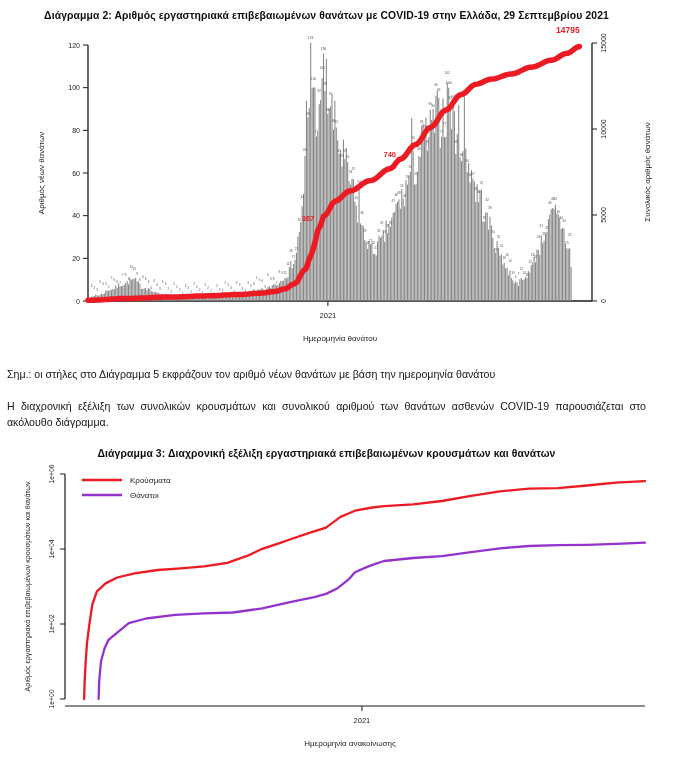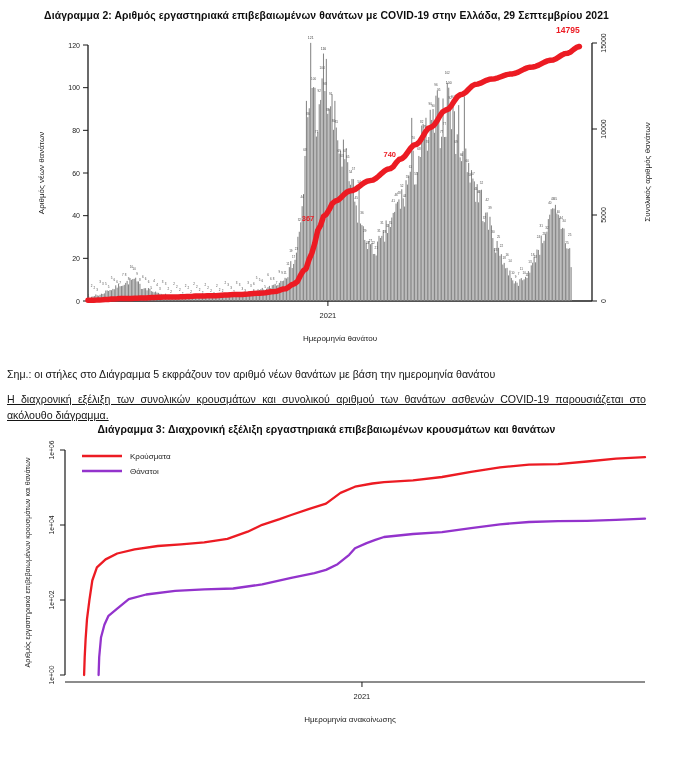--- a/index.html
+++ b/index.html
@@ -5,23 +5,23 @@
   html,body{margin:0;padding:0;background:#ffffff;}
   .doc{
     width:653px;height:768px;background:#ffffff;overflow:hidden;
     font-family:"Liberation Sans",sans-serif;color:#1a1a1a;
   }
   .chart-title{
     font-weight:bold;font-size:10.4px;text-align:center;color:#0d0d0d;
     letter-spacing:0.1px;
   }
   .c2-title{padding-top:10px;}
-  .c3-title{}
+  .c3-title{margin-top:17px;}
   .note{font-size:10.6px;margin:15px 6px 0 7px;color:#151515;}
-  .para{font-size:10.6px;margin:11px 7px 0 7px;text-align:justify;line-height:1.55;color:#151515;text-decoration:underline;}
+  .para{font-size:10.6px;margin:18px 7px 0 7px;text-align:justify;line-height:1.55;color:#151515;}
   svg{display:block;}
   svg text{font-family:"Liberation Sans",sans-serif;}
 </style>
 </head>
 <body>
 
 <div class="doc">
   <div class="chart-title c2-title">Διάγραμμα 2: Αριθμός εργαστηριακά επιβεβαιωμένων θανάτων με COVID-19 στην Ελλάδα, 29 Σεπτεμβρίου 2021</div>
 
   <svg id="chart2" width="673" height="332" viewBox="0 0 673 332">

